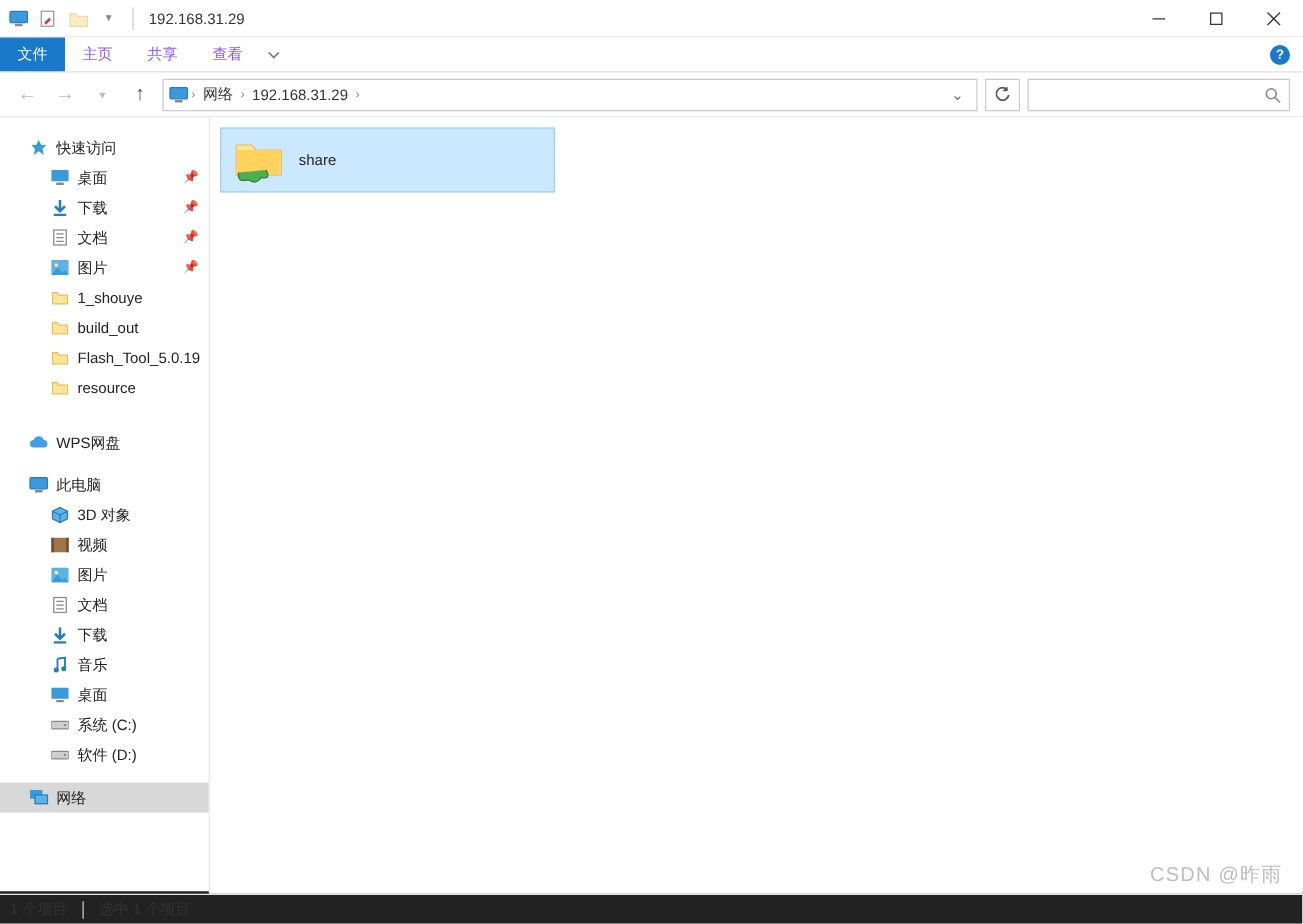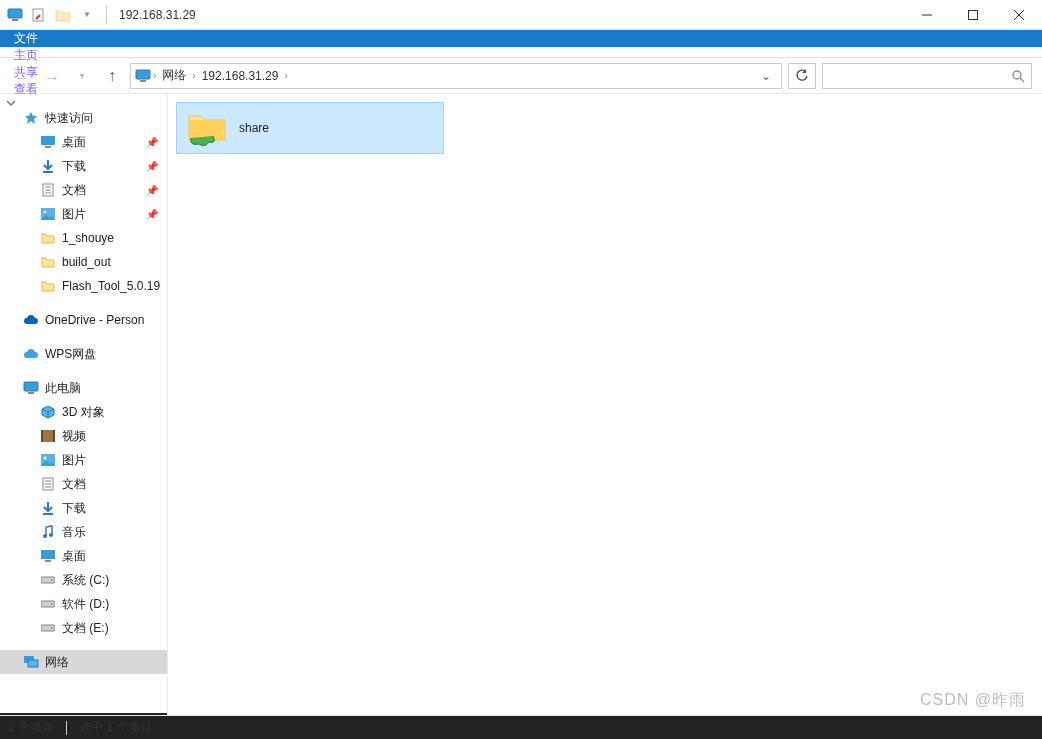--- a/index.html
+++ b/index.html
@@ -8,21 +8,21 @@
 
 .titlebar { height: 30px; display: flex; align-items: center; background: #fff; border-bottom: 1px solid #e5e5e5; }
 .titlebar-icons { display: flex; align-items: center; padding-left: 6px; gap: 6px; }
 .titlebar-icons .icn { width: 18px; height: 18px; display: flex; align-items: center; justify-content: center; }
 .qat-sep { width: 1px; height: 18px; background: #ccc; margin: 0 4px; }
 .titlebar-title { padding-left: 8px; color: #333; }
 .win-controls { margin-left: auto; display: flex; }
 .win-btn { width: 46px; height: 30px; display: flex; align-items: center; justify-content: center; font-size: 14px; color: #333; }
 
 
-.ribbon { height: 28px; display: flex; align-items: stretch; border-bottom: 1px solid #e1e1e1; background: #fff; flex-direction: column; }
+.ribbon { height: 28px; display: flex; align-items: stretch; border-bottom: 1px solid #e1e1e1; background: #fff; }
 .ribbon-tab { padding: 0 14px; display: flex; align-items: center; color: #8b5cf6; cursor: default; }
 .ribbon-tab.file { background: #1979ca; color: #fff; }
 .help-icon { margin-left: auto; margin-right: 10px; display: flex; align-items: center; color: #1979ca; }
 .help-icon .circ { width: 16px; height: 16px; border-radius: 50%; background: #1979ca; color: #fff; display: flex; align-items: center; justify-content: center; font-weight: bold; font-size: 11px; }
 .ribbon-chevron { margin-right: 6px; display:flex; align-items:center; padding:0 6px; color:#555;}
 
 
 .navbar { height: 36px; display: flex; align-items: center; padding: 4px 10px; gap: 6px; border-bottom: 1px solid #e8e8e8; }
 .navarrow { width: 24px; height: 24px; display: flex; align-items: center; justify-content: center; color: #bbb; font-size: 16px; }
 .navarrow.active { color: #555; }
@@ -229,31 +229,31 @@
           <span>build_out</span>
         </div>
         <div class="tree-item sub">
           <span class="ic">
             <svg width="14" height="12" viewBox="0 0 14 12">
               <path d="M1 2 L5 2 L6 4 L13 4 L13 11 L1 11 Z" fill="#ffe49c" stroke="#e2c15c"></path>
             </svg>
           </span>
           <span>Flash_Tool_5.0.19</span>
         </div>
+        <div class="tree-item sub">
+          <span class="ic">
+            <svg width="14" height="12" viewBox="0 0 14 12">
+              <path d="M1 2 L5 2 L6 4 L13 4 L13 11 L1 11 Z" fill="#ffe49c" stroke="#e2c15c"></path>
+            </svg>
+          </span>
+          <span>resource</span>
+        </div>
       </div>
 
     <div class="tree-sep"></div>
-    <div class="tree-item">
-      <span class="ic">
-          <svg width="16" height="12" viewBox="0 0 16 12">
-            <path d="M4 10 Q1 10 1 7 Q1 4 4 4 Q5 1 8 1 Q11 1 12 4 Q15 4 15 7 Q15 10 12 10 Z" fill="#0364b8"></path>
-          </svg>
-        </span>
-      <span>OneDrive - Person</span>
-    </div>
 
     <div class="tree-sep"></div>
     <div class="tree-item">
       <span class="ic">
           <svg width="16" height="12" viewBox="0 0 16 12">
             <path d="M4 10 Q1 10 1 7 Q1 4 4 4 Q5 1 8 1 Q11 1 12 4 Q15 4 15 7 Q15 10 12 10 Z" fill="#3fa0e8"></path>
           </svg>
         </span>
       <span>WPS网盘</span>
     </div>
@@ -348,29 +348,20 @@
         </div>
         <div class="tree-item sub">
           <span class="ic">
             <svg width="14" height="10" viewBox="0 0 14 10">
               <rect x="0" y="2" width="14" height="6" rx="1" fill="#cfcfcf" stroke="#888"></rect>
               <circle cx="11" cy="5" r="1" fill="#6a6"></circle>
             </svg>
           </span>
           <span>软件 (D:)</span>
         </div>
-        <div class="tree-item sub">
-          <span class="ic">
-            <svg width="14" height="10" viewBox="0 0 14 10">
-              <rect x="0" y="2" width="14" height="6" rx="1" fill="#cfcfcf" stroke="#888"></rect>
-              <circle cx="11" cy="5" r="1" fill="#6a6"></circle>
-            </svg>
-          </span>
-          <span>文档 (E:)</span>
-        </div>
       </div>
 
     <div class="tree-sep"></div>
     <div class="tree-item selected">
       <span class="ic">
           <svg width="16" height="14" viewBox="0 0 16 14">
             <rect x="1" y="1" width="10" height="7" fill="#3a9bdc"></rect>
             <rect x="5" y="5" width="10" height="7" fill="#5bb4e8" stroke="#2a7bb8"></rect>
           </svg>
         </span>

